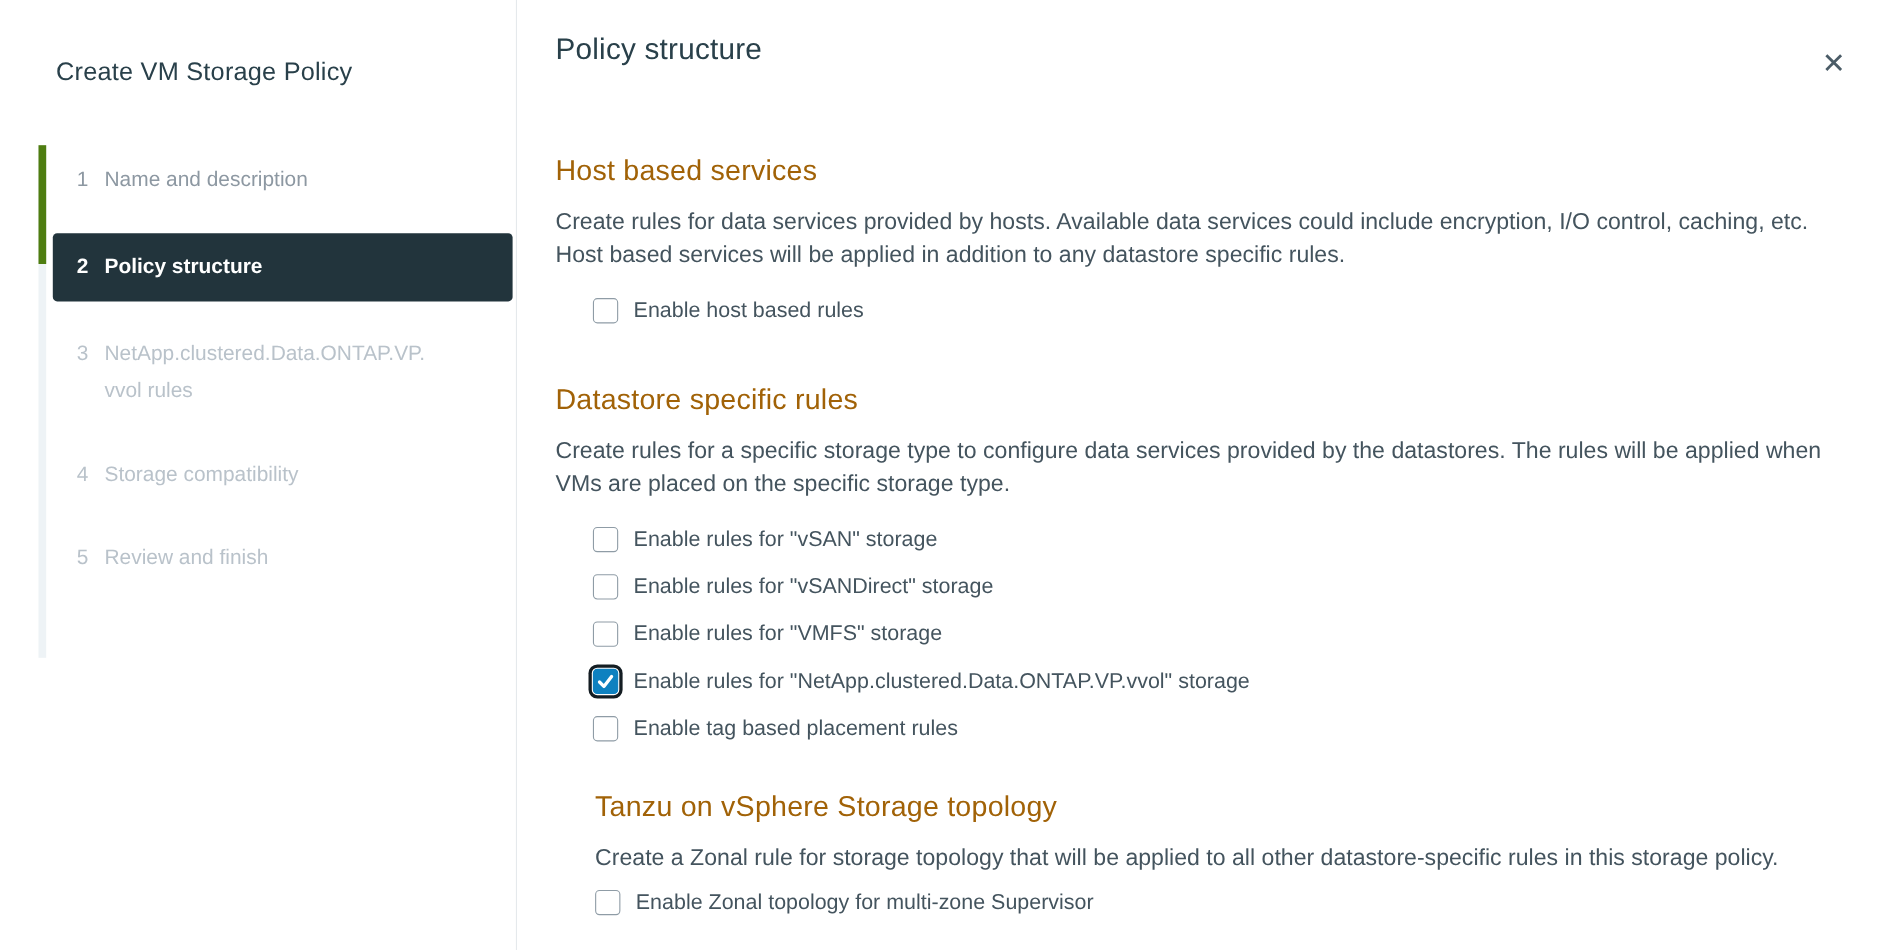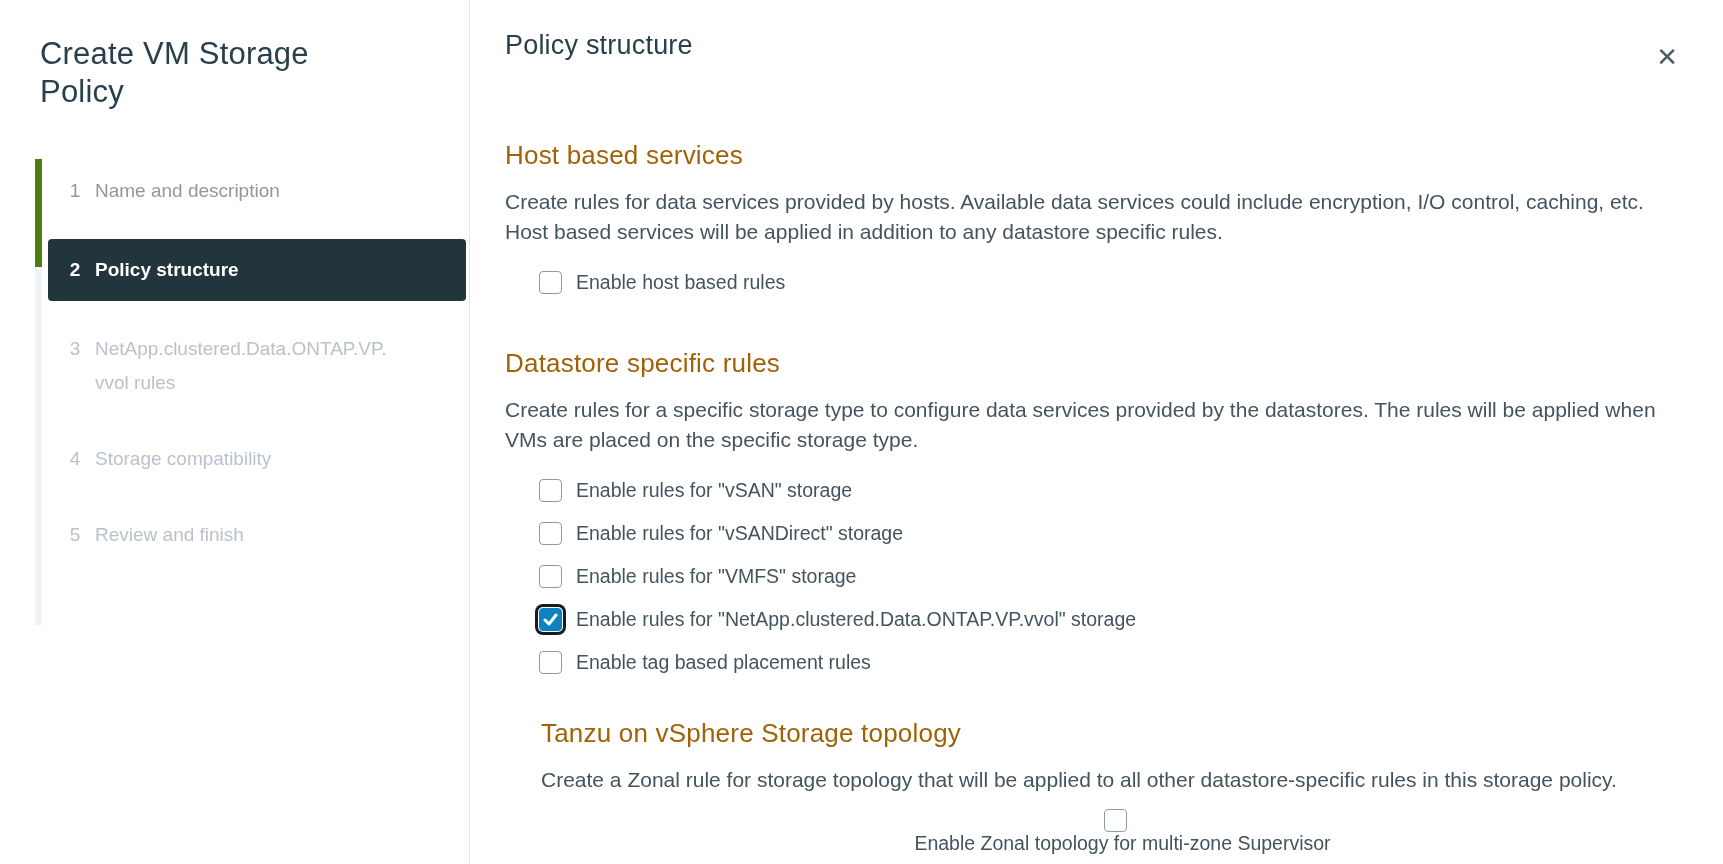--- a/index.html
+++ b/index.html
@@ -14,23 +14,23 @@
   }
 
   
   .sidebar {
     width: 470px; min-width: 470px;
     border-right: 1px solid #e5e9ec;
     padding: 30px 0 0 35px;
     position: relative;
   }
   .wizard-title {
-    font-size: 31px; font-weight: 400;
+    font-size: 23px; font-weight: 400;
     color: #29404a; line-height: 38px;
-    margin: 5px; max-width: 330px;
+    margin: 16px; max-width: 330px;
     letter-spacing: 0.2px;
   }
   .steps { position: relative; margin-top: 42px; }
   .track {
     position: absolute; left: 0; top: 6px;
     width: 7px; height: 466px; background: #eef3f6;
   }
   .track-green {
     position: absolute; left: 0; top: 6px;
     width: 7px; height: 108px; background: #4e7d10;
@@ -77,21 +77,21 @@
     color: #a16207; margin: 0; letter-spacing: 0.2px;
   }
   .section-desc {
     margin: 16px 0 0 0;
     font-size: 21px; line-height: 30px;
     color: #44545e;
   }
 
   .cb-row { display: flex; align-items: center; margin: 20px 0 0 34px; cursor: pointer; }
   .cb-row.first-after-desc { margin-top: 24px; }
-  .section-tanzu .cb-row { margin-left: 0; margin-top: 14px; flex-direction: column; }
+  .section-tanzu .cb-row { margin-left: 0; margin-top: 14px; }
   .cb-box {
     width: 23px; height: 23px; flex: none;
     border: 1px solid #8f9ca6; border-radius: 4px;
     background: #ffffff;
     display: flex; align-items: center; justify-content: center;
   }
   .cb-box svg { display: none; }
   .cb-box.checked {
     background: #0e81c0; border-color: #0e81c0;
     box-shadow: 0 0 0 1px #ffffff, 0 0 0 4px #141d23;

